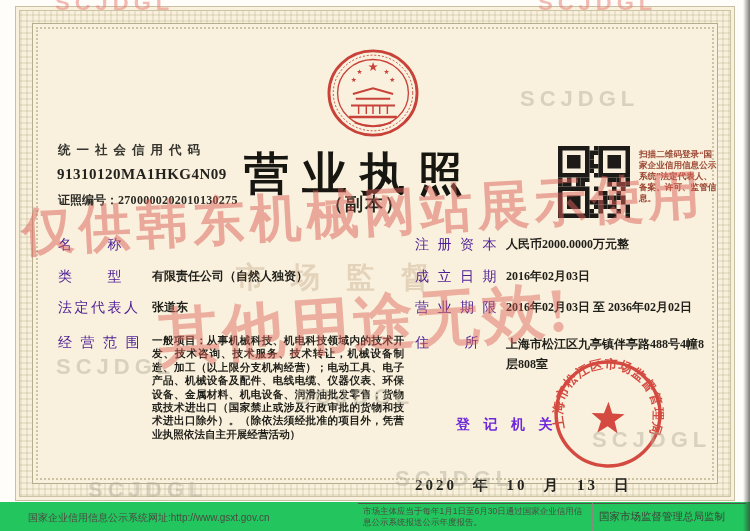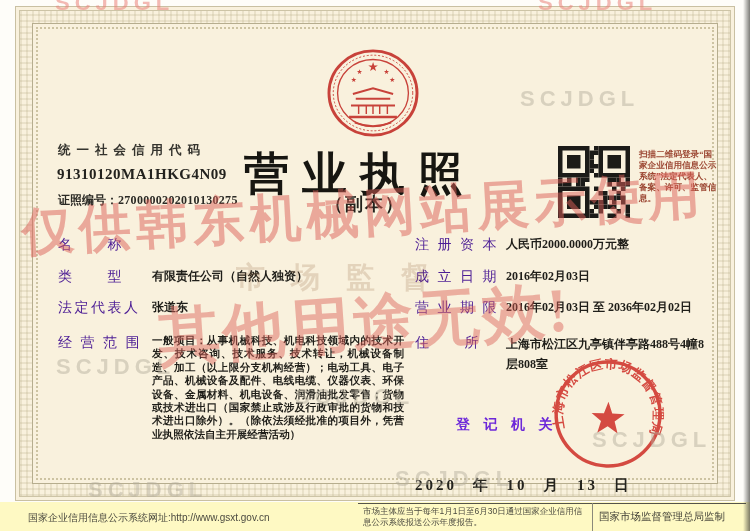--- a/index.html
+++ b/index.html
@@ -53,21 +53,21 @@
   .wm1{left:22px;top:198px;font-size:52px;letter-spacing:5px;color:rgba(219,96,88,.50);
        transform:rotate(-3.2deg);transform-origin:left center;}
   .wm2{left:158px;top:296px;font-size:62px;letter-spacing:3px;color:rgba(219,96,88,.46);
        transform:rotate(-4deg);transform-origin:left center;}
   .wm-faint{left:236px;top:258px;font-size:29px;letter-spacing:26px;color:rgba(150,105,70,.22);}
   .tile{position:absolute;pointer-events:none;font-family:"Liberation Sans","DejaVu Sans",sans-serif;
         font-weight:bold;font-size:22px;letter-spacing:5px;color:rgba(180,174,156,.48);}
   .tile-red{color:rgba(233,130,122,.55);}
 
   
-  .footer{position:absolute;left:0;top:502px;width:750px;height:29px;background:#fef9c3;
+  .footer{position:absolute;left:0;top:502px;width:750px;height:29px;background:#22c55e;
           font-family:"Liberation Sans","DejaVu Sans",sans-serif;color:#4c4b40;}
   .f-left{position:absolute;left:28px;top:9px;font-size:10px;}
   .f-mid{position:absolute;left:363px;top:4px;width:226px;font-size:8.5px;line-height:10.5px;}
   .f-right{position:absolute;left:599px;top:8px;font-size:10.5px;color:#3f3e35;}
   .f-line{position:absolute;left:358px;top:1px;width:388px;border-top:1.5px solid #55544a;}
   .f-vline{position:absolute;left:592px;top:1px;height:28px;border-left:1px solid #8a897b;}
 
   .edge-shadow{position:absolute;right:0;top:0;width:7px;height:531px;
                background:linear-gradient(90deg, rgba(60,60,55,0), rgba(55,55,50,.65));}
 </style>

